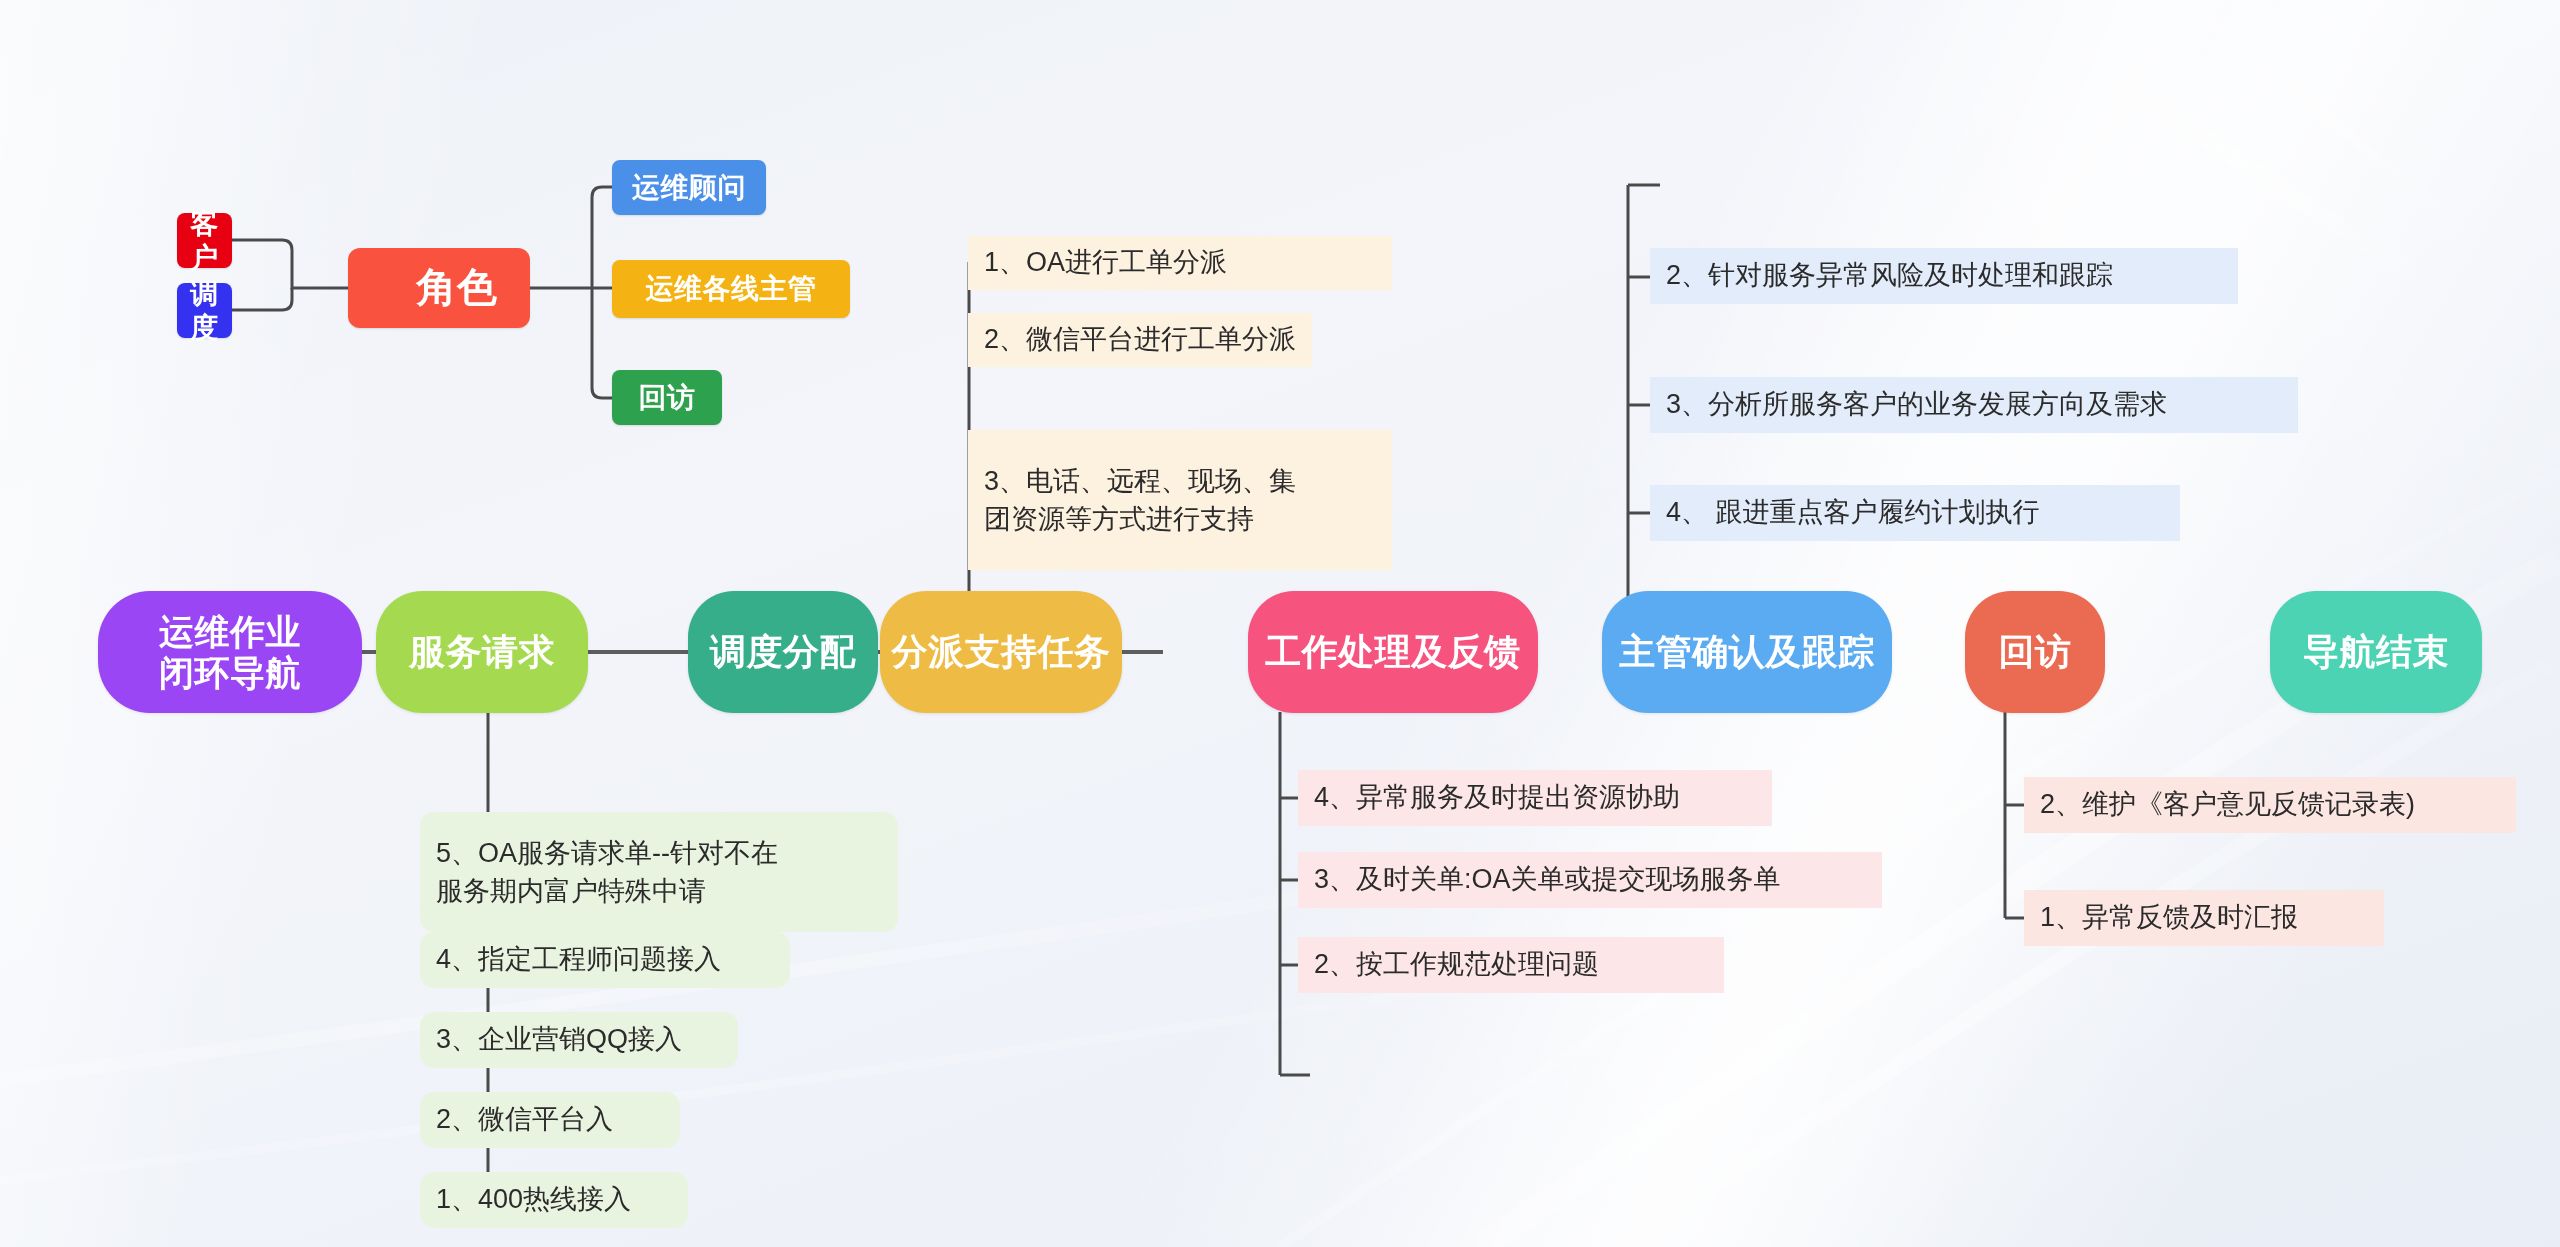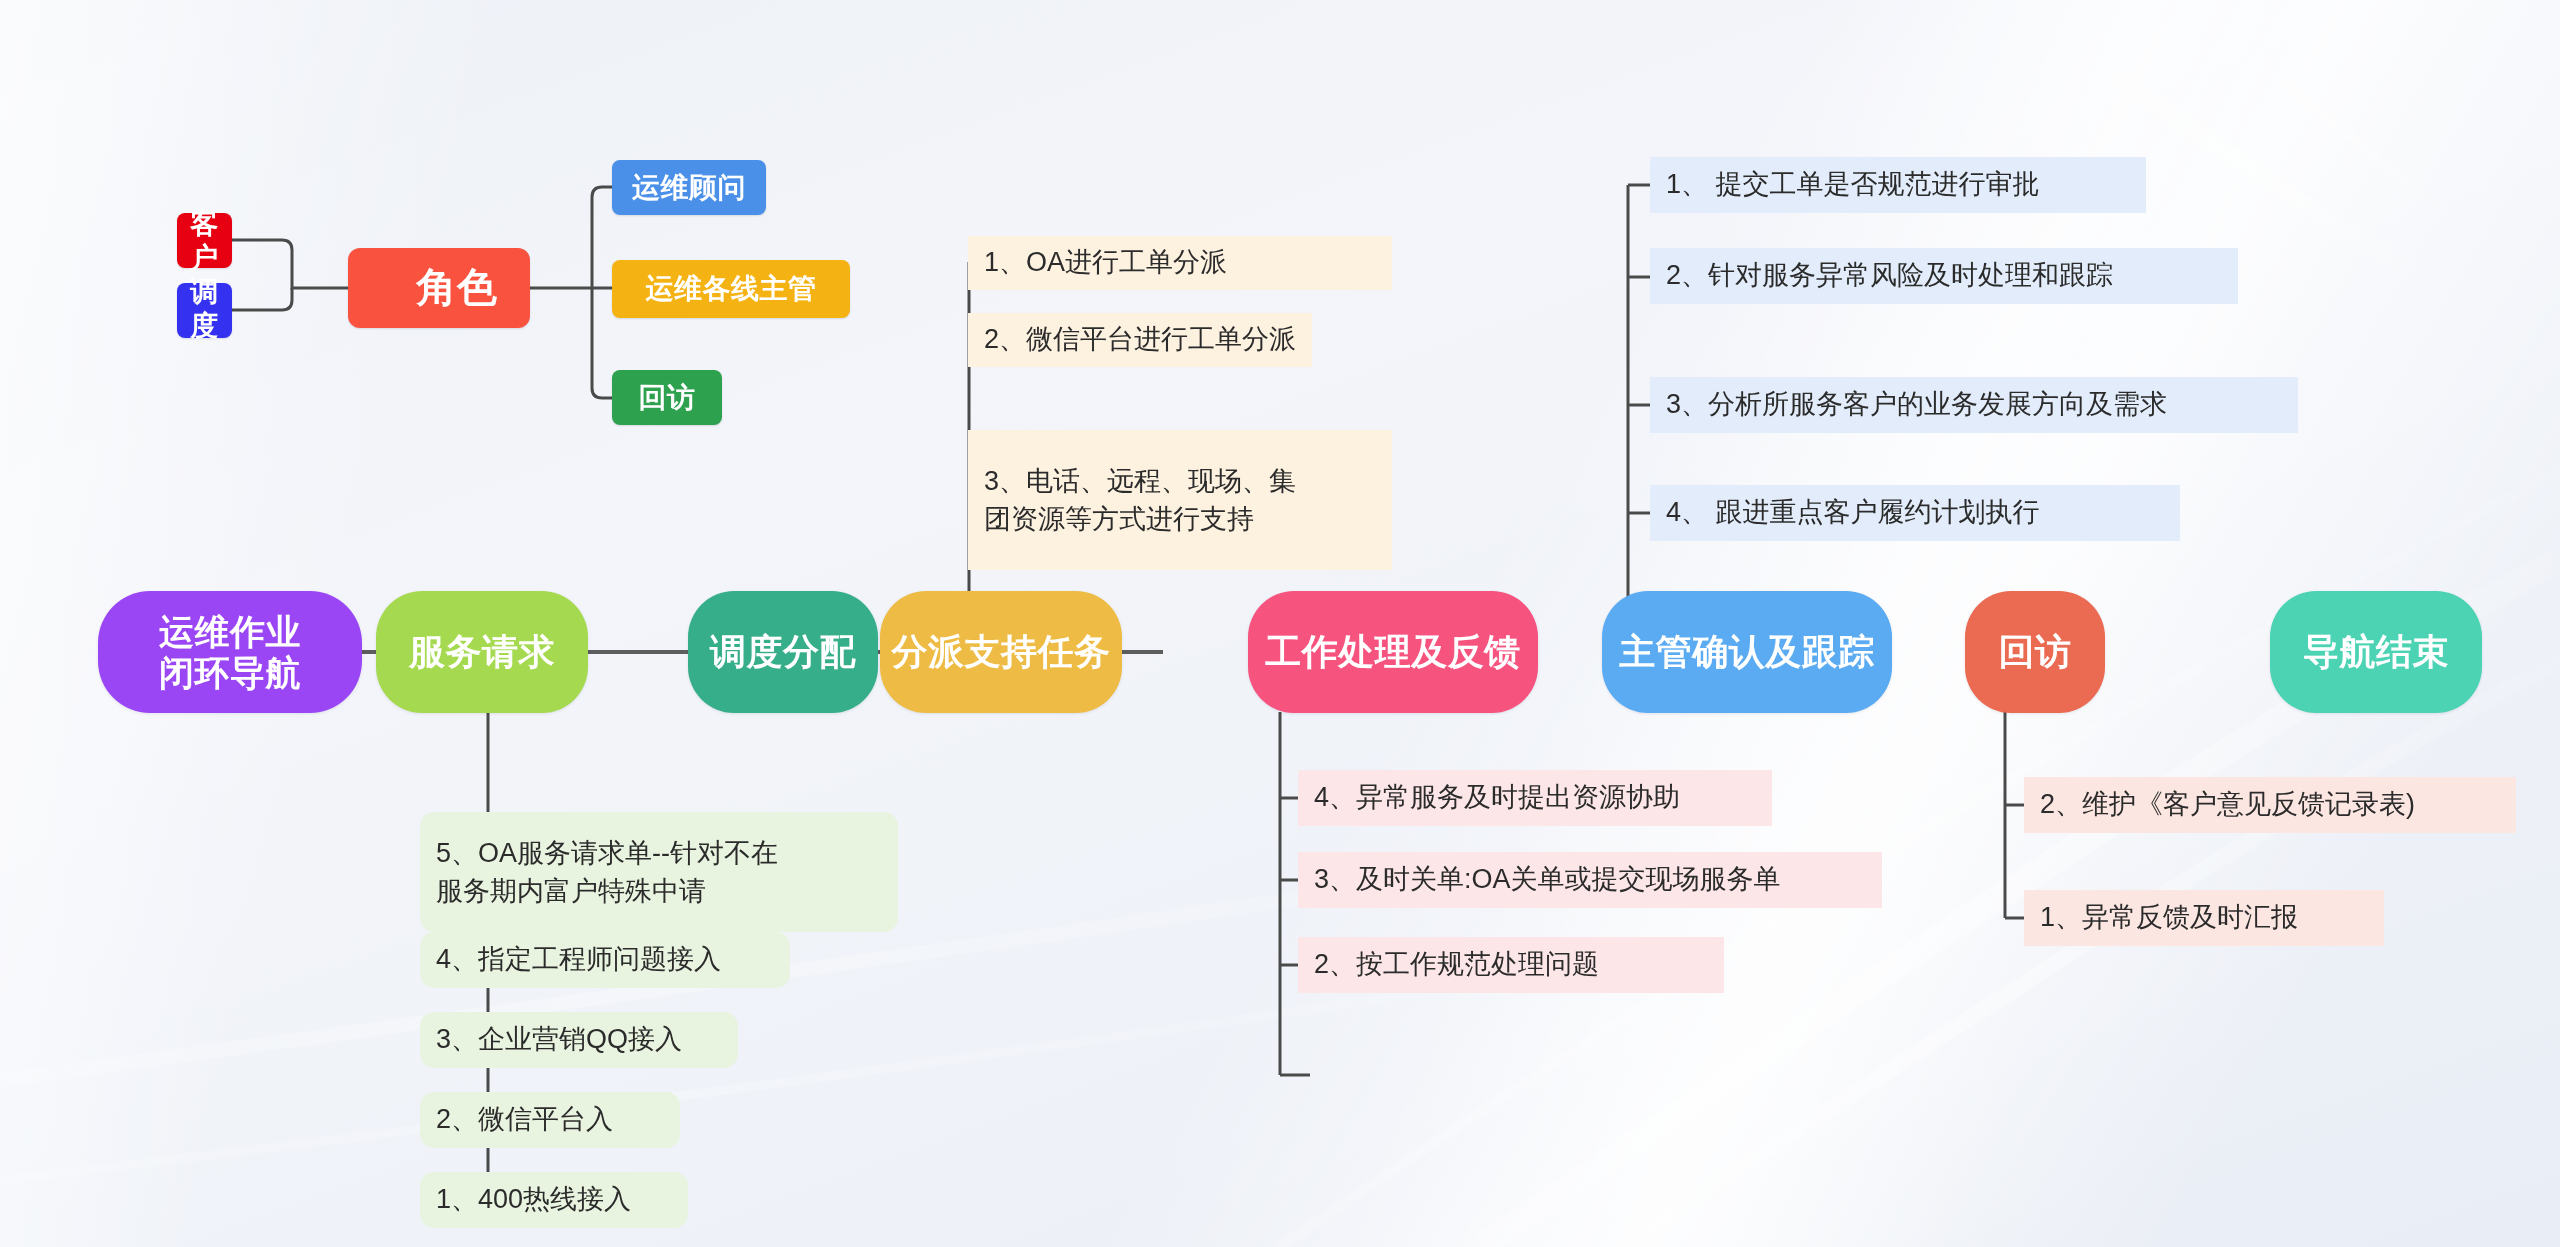--- a/index.html
+++ b/index.html
@@ -163,21 +163,21 @@
       <path d="M2005,712 L2005,918"></path>
       <path d="M2005,805 L2035,805"></path>
       <path d="M2005,918 L2035,918"></path>
     </g>
   </svg>
 
   <div class="node chip" style="left:177px; top:213px; width:55px; height:55px; background:#e60012;">
     <span>客户</span>
   </div>
 
-  <div class="node chip" style="left:177px; top:283px; width:55px; height:55px; background:#3531f0;font-family:Liberation Mono, monospace;">
+  <div class="node chip" style="left:177px; top:283px; width:55px; height:55px; background:#3531f0;">
     <span>调度</span>
   </div>
 
   <div class="node chip soft" style="left:348px; top:248px; width:182px; height:80px; background:#f9533f; font-size:40px; border-radius:12px;padding-left:36px;">
     <span>角色</span>
   </div>
 
   <div class="node chip" style="left:612px; top:160px; width:154px; height:55px; background:#4a90e8;">
     <span>运维顾问</span>
   </div>
@@ -263,23 +263,20 @@
 
   <div class="leaf pinkish" style="left:1298px; top:852px; width:584px; height:56px;">
     <span>3、及时关单:OA关单或提交现场服务单</span>
   </div>
 
   <div class="leaf pinkish" style="left:1298px; top:937px; width:426px; height:56px;">
     <span>2、按工作规范处理问题</span>
   </div>
 
 
-  <div class="leaf bluish" style="left:1650px; top:157px; width:496px; height:56px;">
-    <span>1、  提交工单是否规范进行审批</span>
-  </div>
 
   <div class="leaf bluish" style="left:1650px; top:248px; width:588px; height:56px;">
     <span>2、针对服务异常风险及时处理和跟踪</span>
   </div>
 
   <div class="leaf bluish" style="left:1650px; top:377px; width:648px; height:56px;">
     <span>3、分析所服务客户的业务发展方向及需求</span>
   </div>
 
   <div class="leaf bluish" style="left:1650px; top:485px; width:530px; height:56px;align-items:center;">

